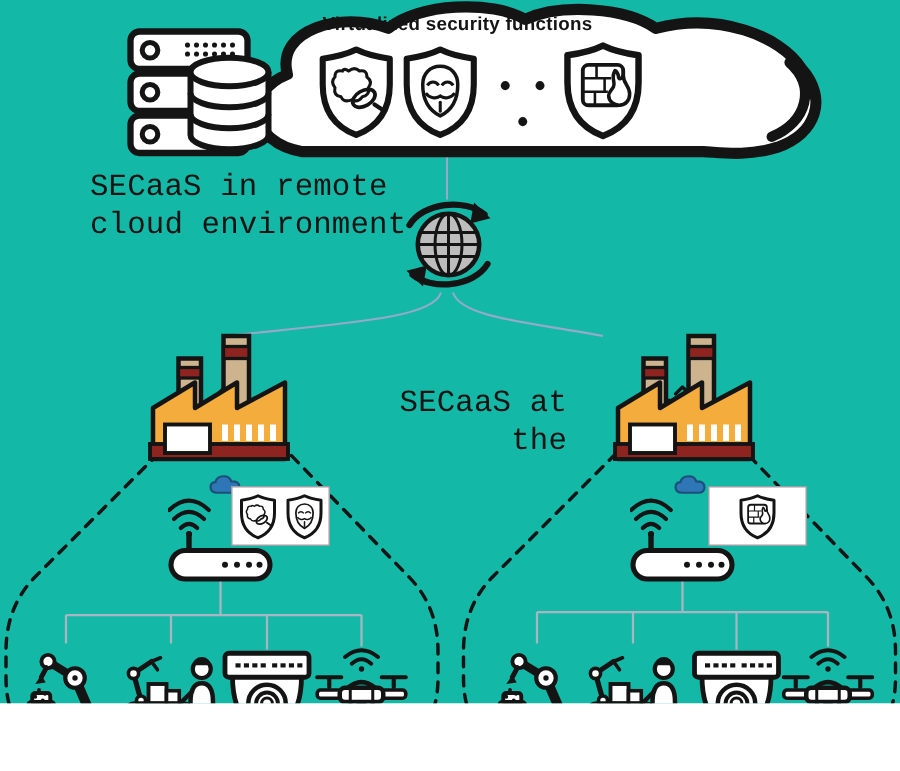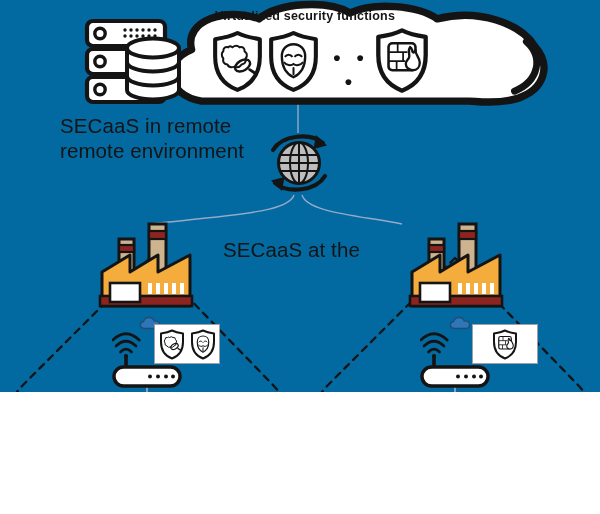--- a/index.html
+++ b/index.html
@@ -1,20 +1,20 @@
 <!DOCTYPE html>
 <html style="--ink: #141414; --factory_orange: #F4AC3D; --factory_red: #8E2420; --chimney_tan: #CDB48E; --cloud_blue: #2E76B5; --cloud_blue_dark: #1D4E79; --globe_gray: #BDBDBD; --link_blue: #94AAC7; --link_gray: #A9B6C2; --box_border: #9AA0A6;"><head>
 <meta charset="utf-8">
 <style>
   html,body{margin:0;padding:0;background:#fff;}
-  .stage{position:relative;width:600px;height:392px;background:#0369a1;overflow:hidden;
+  .stage{position:relative;width:600px;height:469px;background:#14b8a6;overflow:hidden;
          font-family:"Liberation Sans",sans-serif;color:var(--ink,#141414);}
   .abs{position:absolute;}
   .lbl{color:var(--ink,#141414);}
-  .lbl-big{font-size:20.5px;line-height:25px;font-weight:400;letter-spacing:.1px;}
+  .lbl-big{font-size:20.5px;line-height:25px;font-weight:400;letter-spacing:.1px;font-family:Liberation Mono, monospace;}
   .lbl-cloud{font-size:12.5px;font-weight:600;letter-spacing:.2px;text-align:center;}
   .dots{font-size:21px;font-weight:700;letter-spacing:5px;text-align:center;color:var(--ink);}
   .shieldbox{background:#fff;border:1.5px solid var(--box_border,#9aa0a6);
              display:flex;align-items:center;justify-content:center;gap:5px;}
   svg.icon{display:block;}
 </style>
 </head>
 <body>
 
 <svg width="0" height="0" style="position:absolute" aria-hidden="true">
@@ -247,28 +247,28 @@
   <div class="abs dots" style="left:326px;top:46px;width:50px">• • •</div>
   <svg class="abs icon" style="left:374px;top:27px;width:56px;height:67px">
     <use href="#sy-shield-firewall"></use>
   </svg>
 
   <svg class="abs icon" style="left:84px;top:18px;width:100px;height:88px">
     <use href="#sy-server"></use>
   </svg>
   <div class="abs lbl lbl-big" style="left:60px;top:113px">
     <span style="display:block">SECaaS in remote</span>
-    <span style="display:block">remote environment</span>
+    <span style="display:block">cloud environment</span>
   </div>
 
   <svg class="abs icon" style="left:264px;top:130px;width:70px;height:66px">
     <use href="#sy-globesync"></use>
   </svg>
 
-  <div class="abs lbl lbl-big" style="left:223px;top:237px;width:155px;text-align:left">
+  <div class="abs lbl lbl-big" style="left:223px;top:257px;width:155px;text-align:right">
     <span style="display:block">SECaaS at the</span>
   </div>
 
   <svg class="abs icon" style="left:98px;top:222px;width:96px;height:86px">
     <use href="#sy-factory"></use>
   </svg>
   <svg class="abs icon" style="left:408px;top:222px;width:96px;height:86px">
     <use href="#sy-factory"></use>
   </svg>
 

